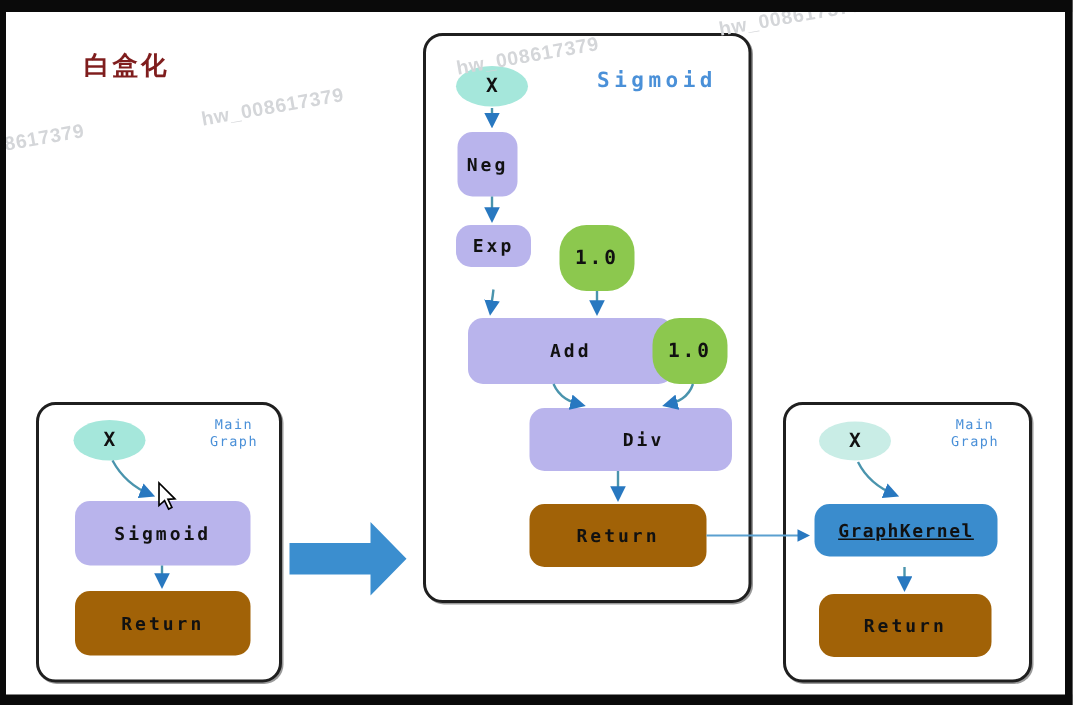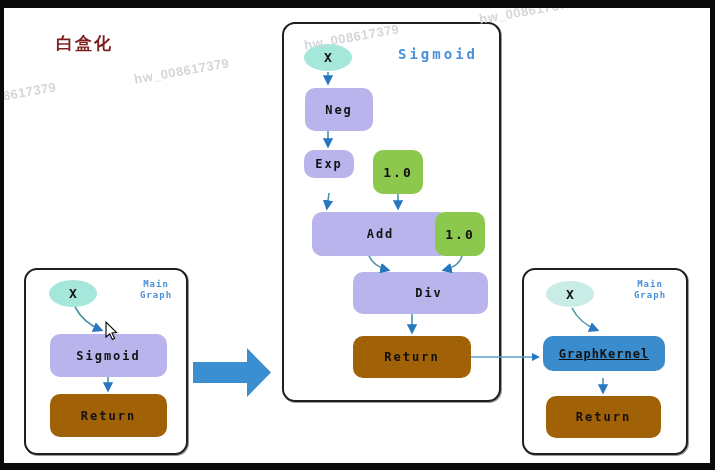--- a/index.html
+++ b/index.html
@@ -30,48 +30,48 @@
   .graph-box{
     position:absolute;background:#fff;border:2px solid #1f1f1f;
     border-radius:13px;box-shadow:1px 1px 0 #9a9a9a;z-index:10;
   }
   .box-left{left:24px;top:268px;width:160px;height:183px;}
   .box-middle{left:282px;top:22px;width:215px;height:376px;}
   .box-right{left:522px;top:268px;width:162px;height:183px;}
 
   .corner-label{
     position:absolute;font-family:"DejaVu Sans Mono","Liberation Mono",monospace;
-    font-weight:bold;font-size:9px;line-height:10.5px;color:#4a90d8;
+    font-weight:normal;font-size:9px;line-height:10.5px;color:#4a90d8;
     text-align:center;letter-spacing:1px;z-index:12;
   }
   .panel-title{
     position:absolute;font-family:"DejaVu Sans Mono","Liberation Mono",monospace;
     font-weight:bold;font-size:14px;color:#4a90d8;letter-spacing:3px;z-index:12;
   }
 
   .node{
     position:absolute;display:flex;align-items:center;justify-content:center;
     font-family:"DejaVu Sans Mono","Liberation Mono",monospace;font-weight:bold;
     font-size:12px;color:#111;letter-spacing:2px;border-radius:10px;z-index:15;
   }
   .oval{border-radius:50%;font-size:13px;letter-spacing:0;}
   .c-teal{background:#a5e7db;}
   .c-teal-light{background:#c9ede6;}
   .c-lav{background:#b9b4ec;}
-  .c-green{background:#8cc84e;font-size:13px;}
+  .c-green{background:#8cc84e;font-size:13px;border-radius:18px;}
   .c-orange{background:#a16207;}
   .c-blue{background:#3a8ccd;letter-spacing:1px;}
 
   
   .n-lx{left:49px;top:280px;width:48px;height:27px;}
   .n-lsig{left:50px;top:334px;width:117px;height:43px;}
   .n-lret{left:50px;top:394px;width:117px;height:43px;}
 
   .n-mx{left:304px;top:44px;width:48px;height:27px;}
-  .n-neg{left:305px;top:88px;width:68px;height:43px;}
+  .n-neg{left:305px;top:88px;width:40px;height:43px;}
   .n-exp{left:304px;top:150px;width:50px;height:28px;}
   .n-c1{left:373px;top:150px;width:50px;height:44px;}
   .n-add{left:312px;top:212px;width:137px;height:44px;}
   .n-c2{left:435px;top:212px;width:50px;height:44px;}
   .n-div{left:353px;top:272px;width:118px;height:42px;padding-left:17px;}
   .n-mret{left:353px;top:336px;width:118px;height:42px;}
 
   .n-rx{left:546px;top:281px;width:48px;height:26px;}
   .n-gk{left:543px;top:336px;width:122px;height:35px;font-size:12px;text-decoration:underline;}
   .n-rret{left:546px;top:396px;width:115px;height:42px;}

